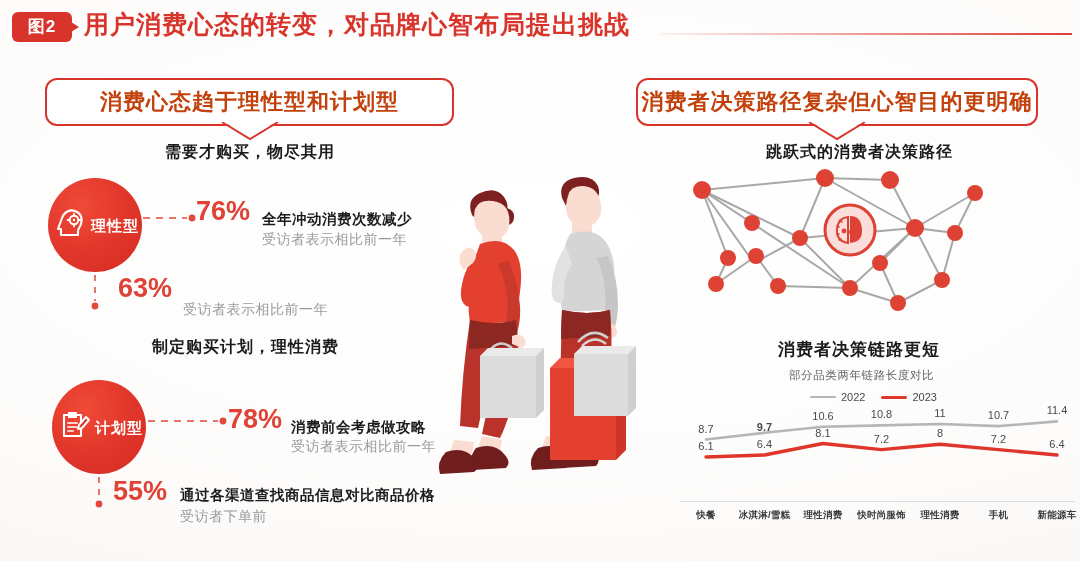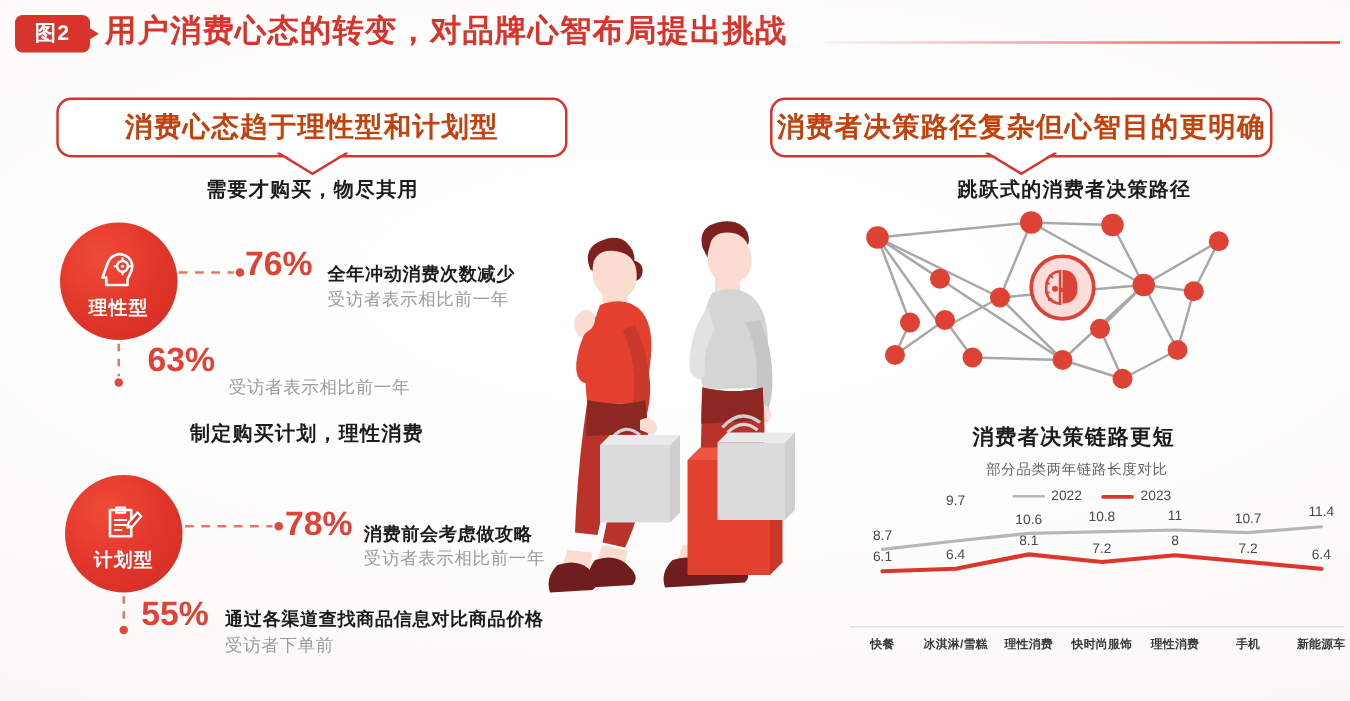--- a/index.html
+++ b/index.html
@@ -47,32 +47,32 @@
   }
   .callout span{
     font-size:22px;font-weight:bold;color:#c2410c;letter-spacing:1px;
   }
   .notch-v{
     position:absolute;left:50%;top:42px;transform:translateX(-50%);
     width:60px;height:20px;
   }
   .notch-v svg{display:block;}
   #callout-left{left:45px;top:78px;width:405px;}
-  #callout-right{left:616px;top:78px;width:398px;}
+  #callout-right{left:636px;top:78px;width:398px;}
   
   .sub-head{
     position:absolute;font-size:16px;font-weight:bold;color:#1c1c1c;
     letter-spacing:1px;white-space:nowrap;
   }
   #left-sub-1{left:165px;top:142px;}
   #left-sub-2{left:152px;top:337px;}
   .circle{
     position:absolute;width:94px;height:94px;border-radius:50%;
     background:radial-gradient(circle at 35% 30%,#ef4a37 0%,#e0352a 55%,#d32b22 100%);
-    display:flex;flex-direction:column;align-items:center;justify-content:center;
+    display:flex;flex-direction:row;align-items:center;justify-content:center;
   }
   .circle .glyph{width:40px;height:40px;margin-bottom:2px;}
   .circle .clabel{
     color:#fff;font-size:15px;font-weight:bold;letter-spacing:1px;line-height:1;
   }
   #circle-rational{left:48px;top:178px;}
   #circle-planned{left:52px;top:380px;}
   .dash-h{position:absolute;height:10px;}
   .dash-h svg{display:block;overflow:visible;}
   .dash-v{position:absolute;width:10px;}
@@ -366,21 +366,21 @@
 
   <div id="chart">
     <svg width="395" height="95" viewBox="0 0 395 95" id="chart-svg">
         <path d="M26.0 34.5 L84.5 27.8 L143.0 21.7 L201.5 20.4 L260.0 19.0 L318.5 21.1 L377.0 16.4" fill="none" stroke="#b6b6b6" stroke-width="2.6" stroke-linejoin="round" stroke-linecap="round"></path>
         <path d="M26.0 52.0 L84.5 50.0 L143.0 38.5 L201.5 44.6 L260.0 39.2 L318.5 44.6 L377.0 50.0" fill="none" stroke="#e0352a" stroke-width="3.4" stroke-linejoin="round" stroke-linecap="round"></path>
       </svg>
   </div>
   <div class="axis-line"></div>
   <div id="chart-labels">
       <div class="dlabel" style="left: 706px; top: 422.509px;">8.7</div>
-      <div class="dlabel" style="left: 764.5px; top: 395px;">9.7</div>
+      <div class="dlabel" style="left: 764.5px; top: 421px; font-weight: bold;">9.7</div>
       <div class="dlabel" style="left: 823px; top: 409.735px;">10.6</div>
       <div class="dlabel" style="left: 881.5px; top: 408.391px;">10.8</div>
       <div class="dlabel" style="left: 940px; top: 407.046px;">11</div>
       <div class="dlabel" style="left: 998.5px; top: 409.063px;">10.7</div>
       <div class="dlabel" style="left: 1057px; top: 404.357px;">11.4</div>
       <div class="dlabel" style="left: 706px; top: 439.989px;">6.1</div>
       <div class="dlabel" style="left: 764.5px; top: 437.972px;">6.4</div>
       <div class="dlabel" style="left: 823px; top: 426.543px;">8.1</div>
       <div class="dlabel" style="left: 881.5px; top: 432.594px;">7.2</div>
       <div class="dlabel" style="left: 940px; top: 427.215px;">8</div>

